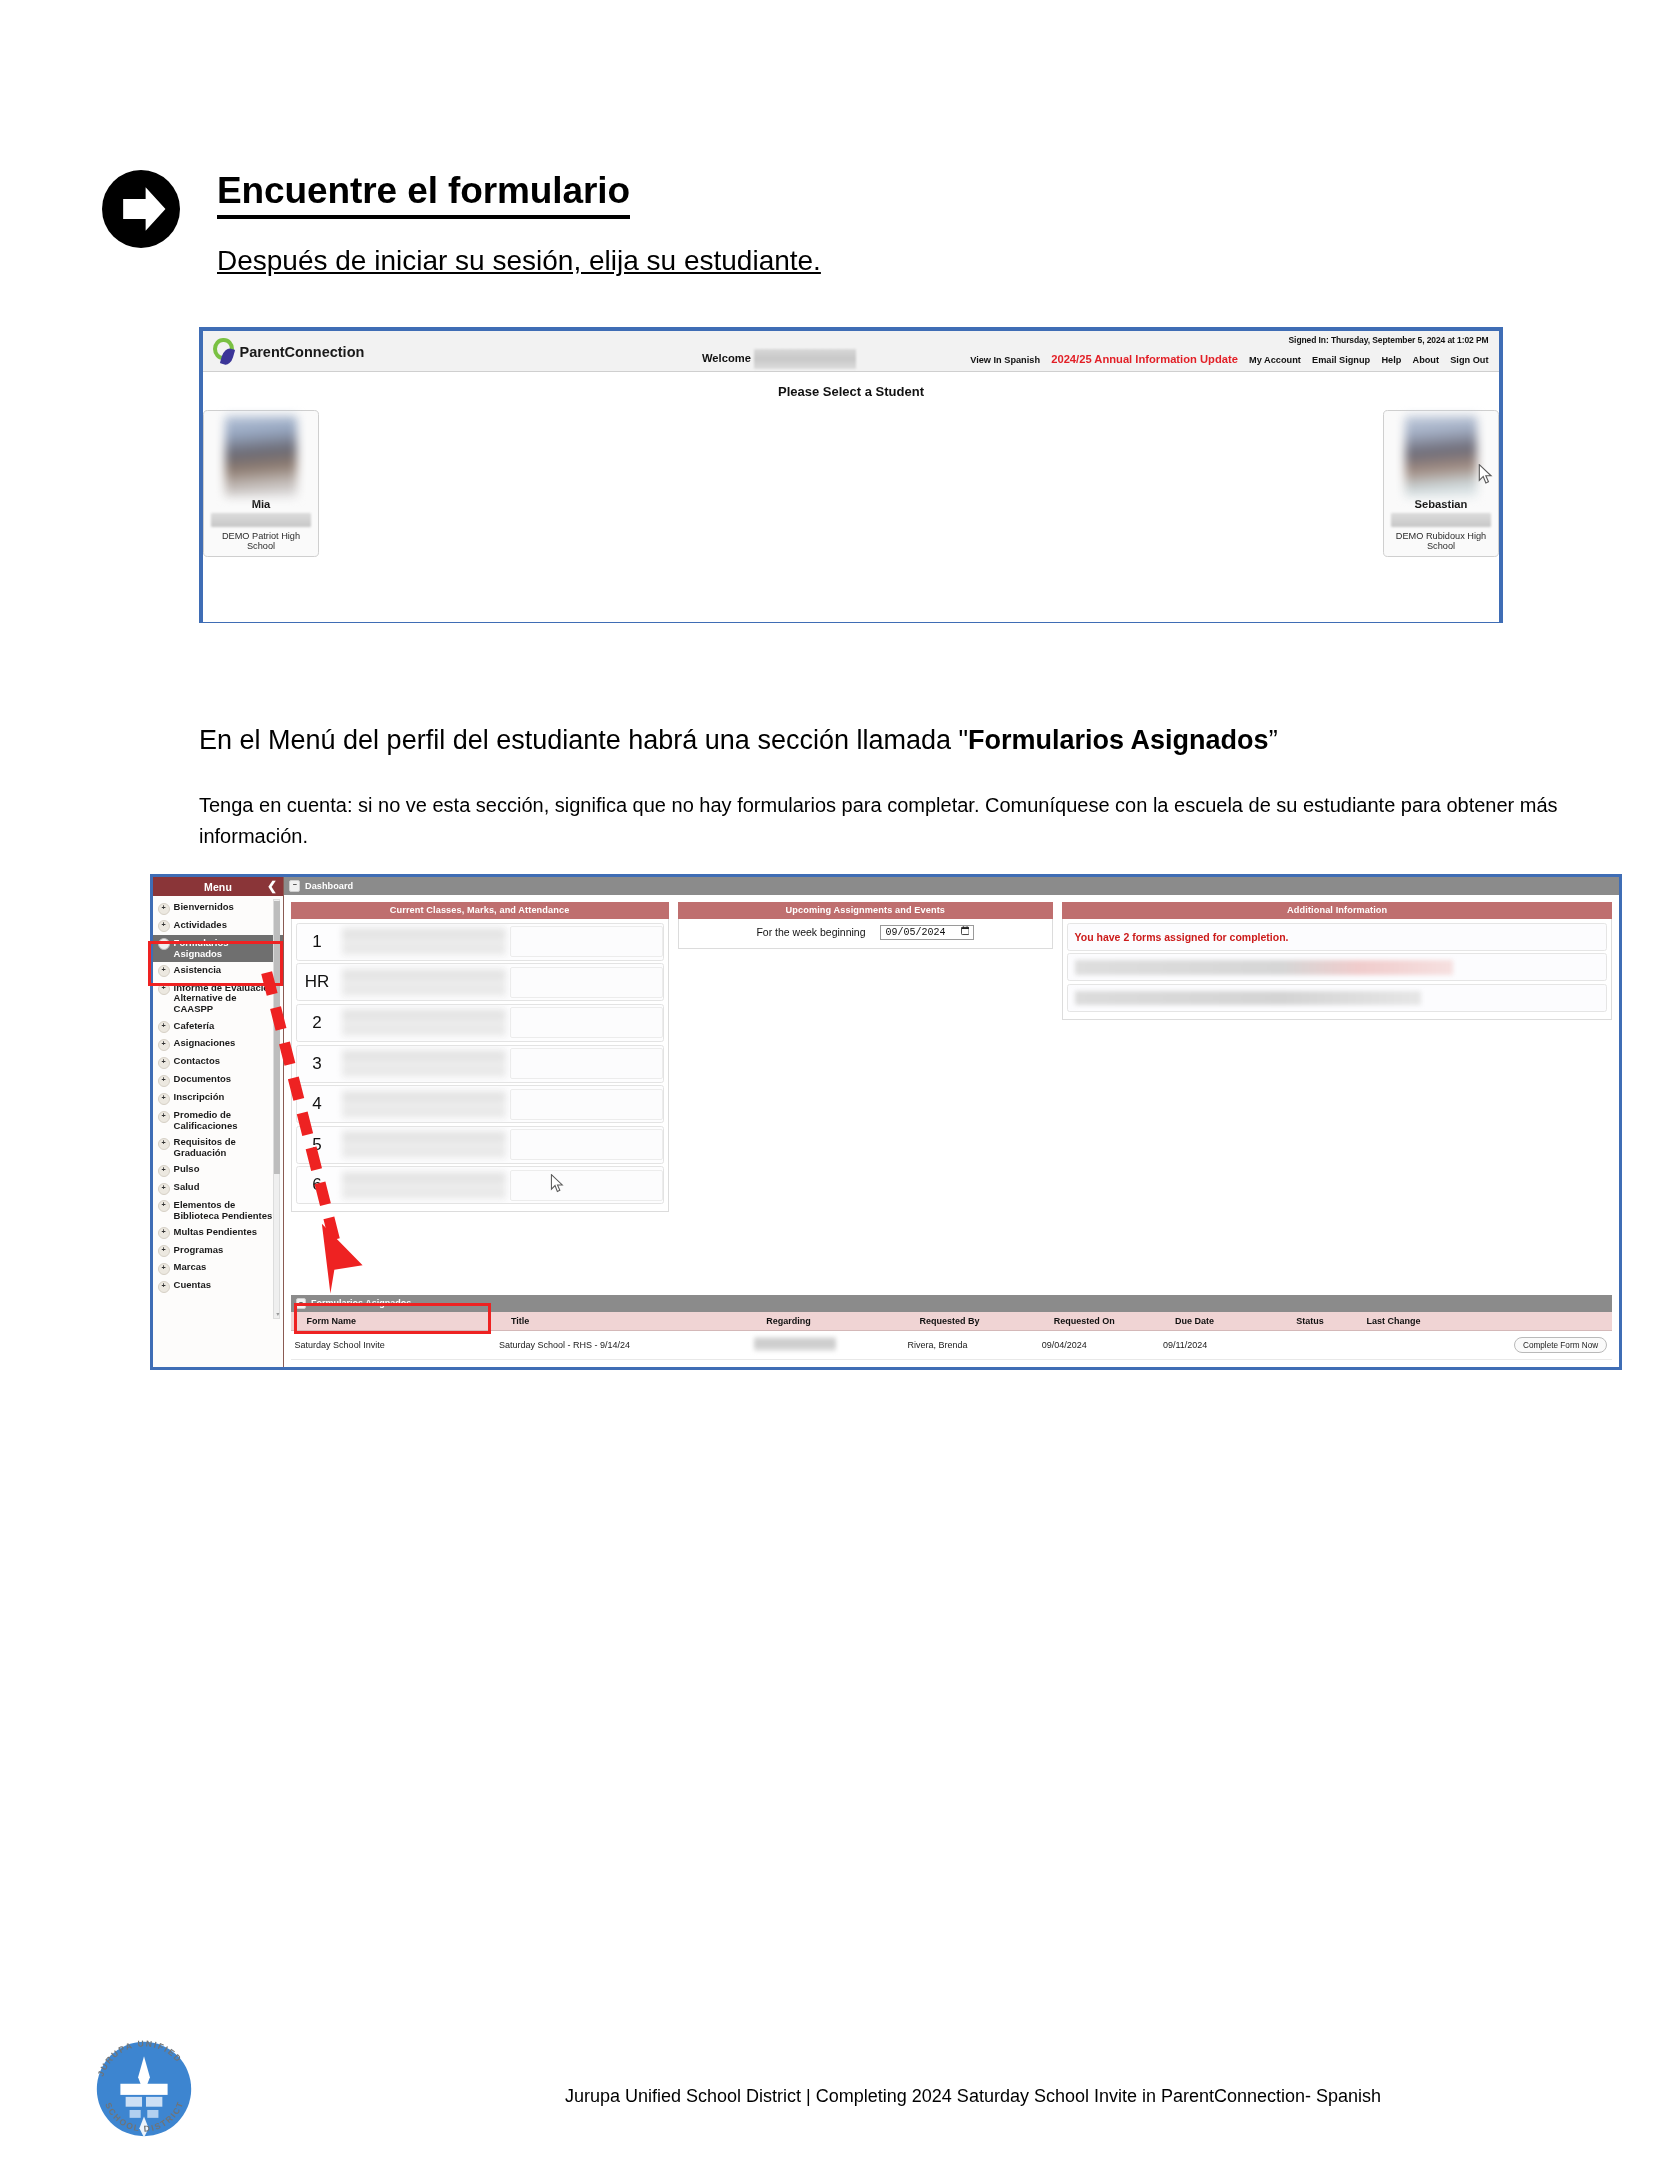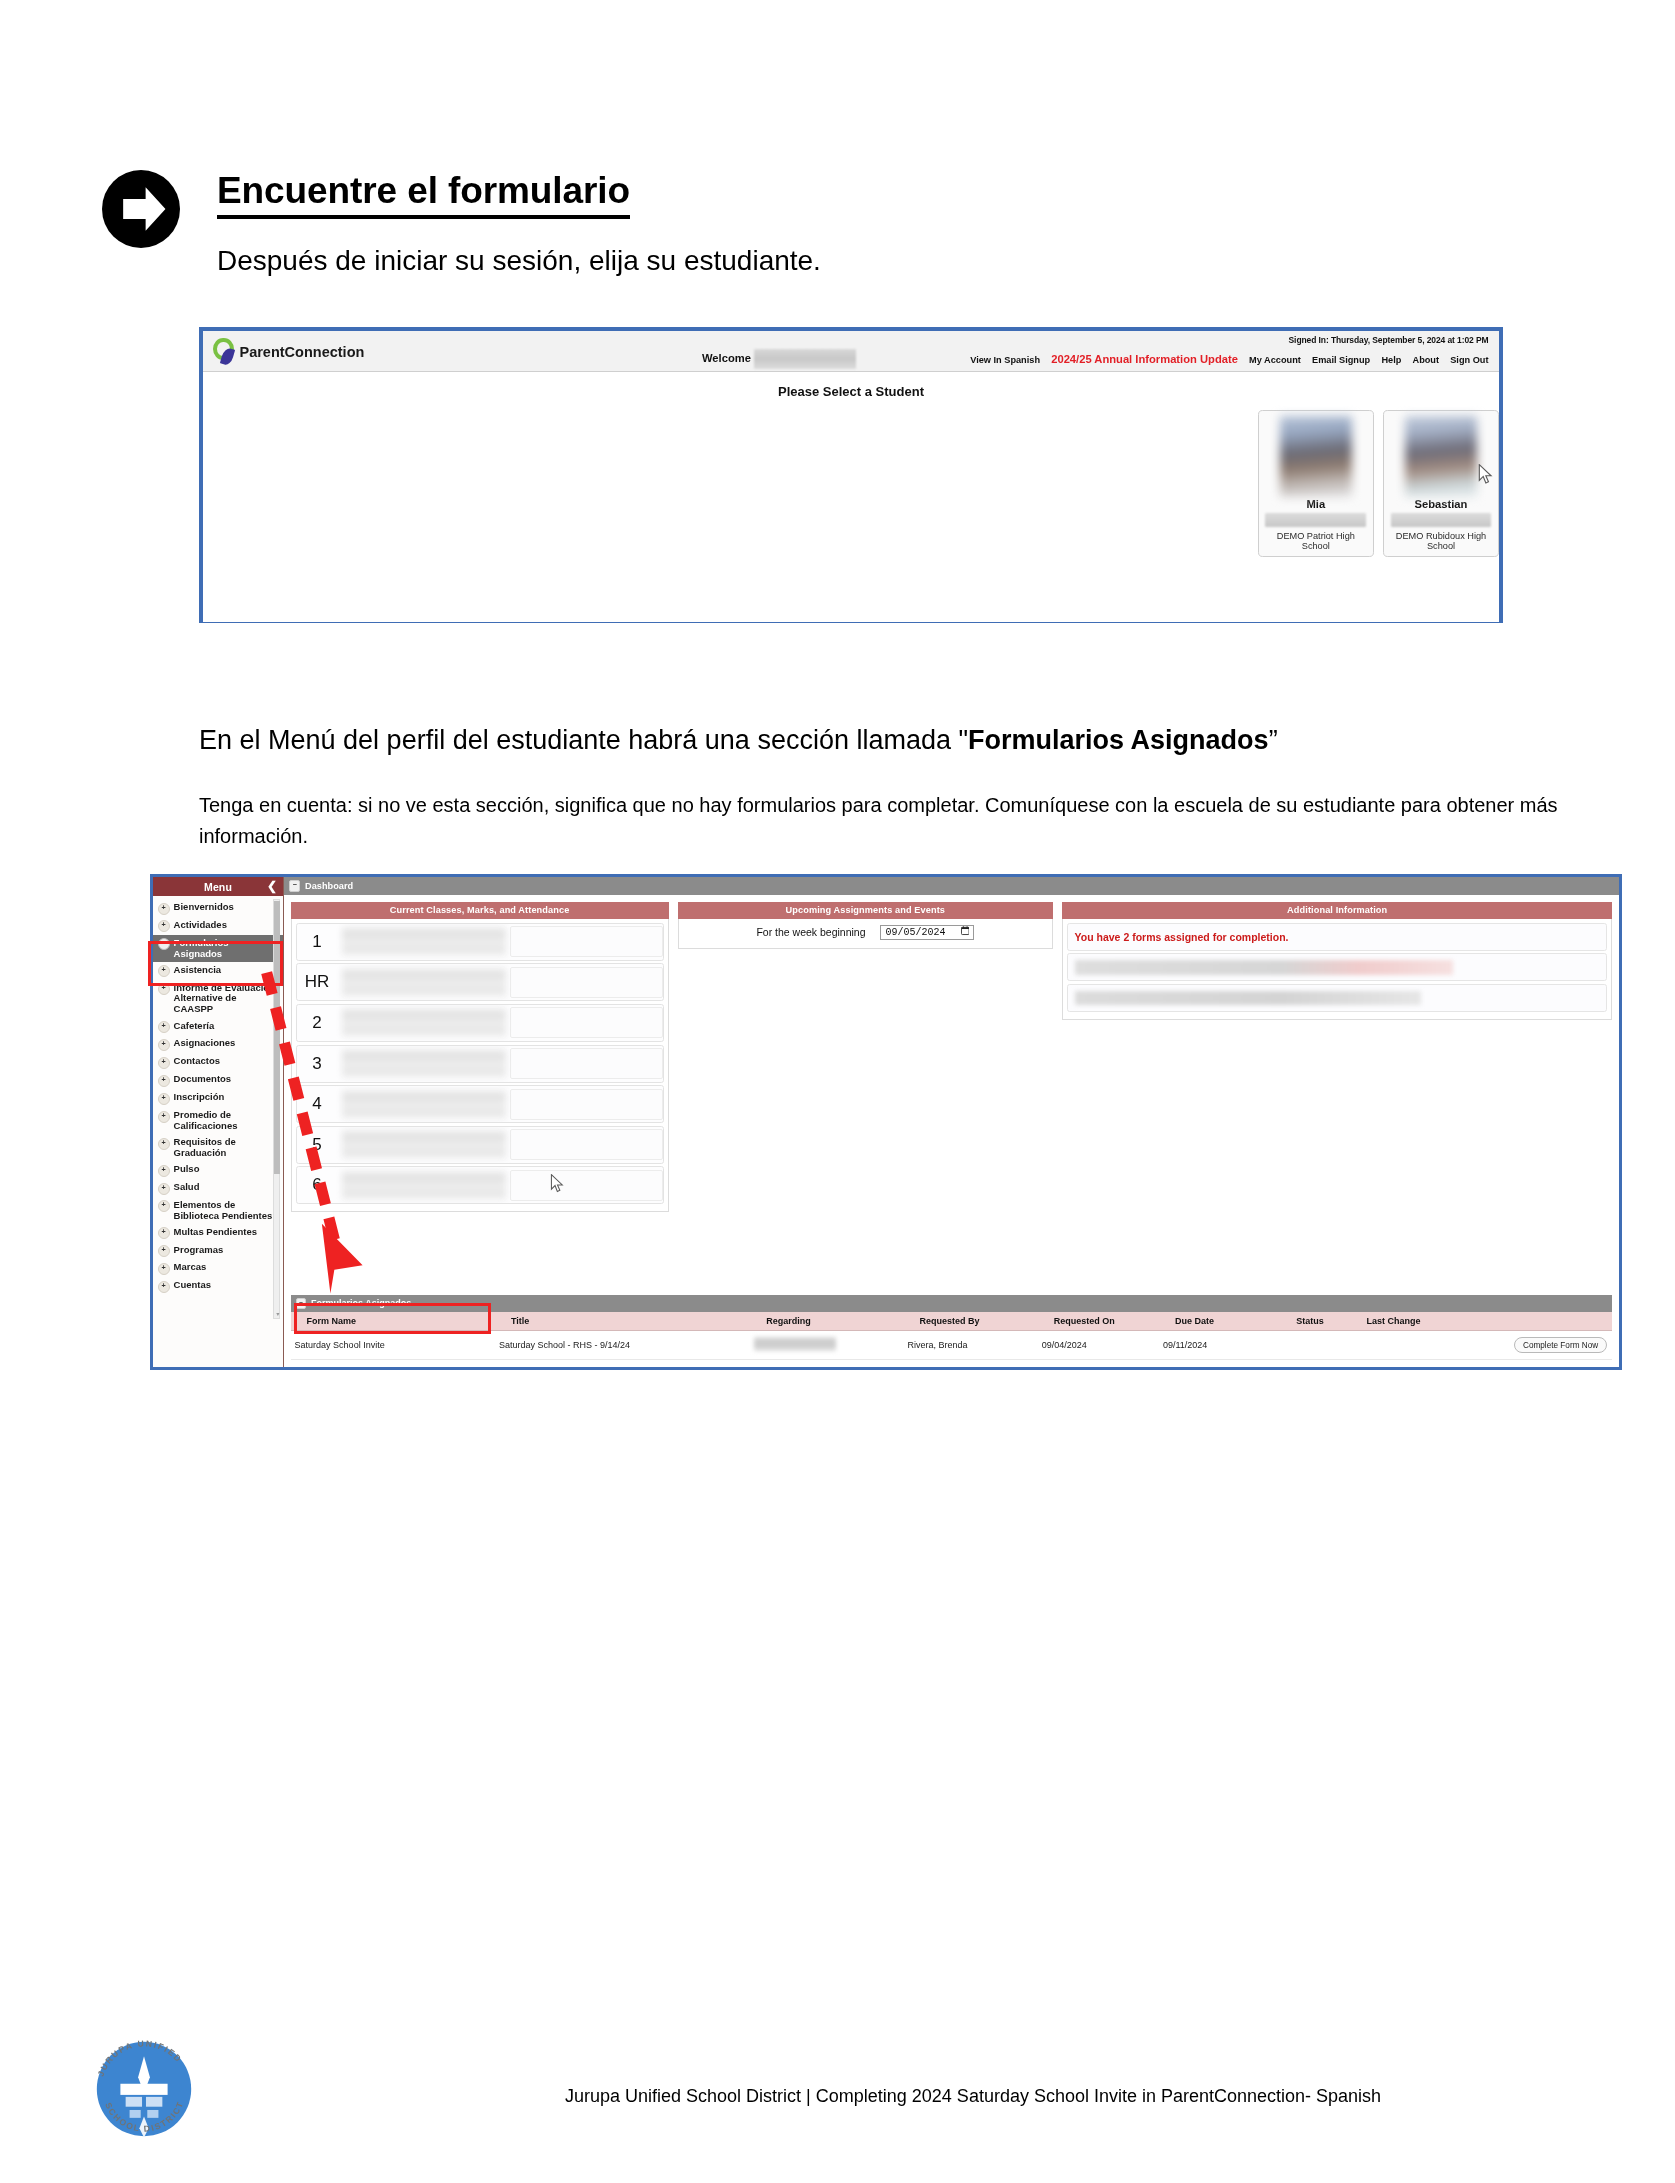--- a/index.html
+++ b/index.html
@@ -21,20 +21,21 @@
   .arrow-badge svg{position:absolute;left:0;top:0;}
   .h1-wrap{position:absolute;left:217px;top:170px;}
   .h1{
     font-size:37px;font-weight:700;color:#000;letter-spacing:-0.1px;
     padding-bottom:4px;border-bottom:4.6px solid #000;display:inline-block;
     line-height:1.12;
   }
   .subline{
     position:absolute;left:217px;top:243px;font-size:28px;color:#000;
     line-height:1.3;
+    text-decoration:underline;
   }
 
   
   .shot1{
     position:absolute;left:199px;top:327px;width:1304px;height:296px;
     border:4px solid #3f6db5;background:#ffffff;box-sizing:border-box;
   }
   .pc-topbar{
     position:relative;height:41px;background:#f2f2f2;
     border-bottom:0.7px solid #cfcfcf;box-sizing:border-box;
@@ -67,21 +68,21 @@
   }
   .pc-navlinks{
     position:absolute;right:10.5px;top:22.3px;font-size:9.2px;font-weight:700;color:#111;
     display:flex;align-items:baseline;gap:11.2px;
   }
   .pc-navlinks .annual{color:#e21f26;font-size:11.2px;}
   .shot1-body{position:relative;height:250px;background:#fff;}
   .select-title{
     text-align:center;font-size:13px;font-weight:700;color:#111;padding-top:12px;
   }
-  .student-row{display:flex;justify-content:flex-end;gap:9.2px;margin-top:10.5px;}
+  .student-row{display:flex;justify-content:space-between;gap:9.2px;margin-top:10.5px;}
   .student-card{
     width:116px;border:0.7px solid #cfcfcf;border-radius:4.6px;background:#fafafa;
     padding:4px 4px 5.3px 4px;box-sizing:border-box;text-align:center;
   }
   .photo{
     width:72px;height:81px;margin:1.3px auto 0;border-radius:1.3px;
     filter:blur(4.6px);
   }
   .photo.a{background:linear-gradient(175deg,#b9c6da 0%,#96a6c0 22%,#6b6a74 45%,#8d7b70 62%,#c3bcb8 82%,#e4e4e6 100%);}
   .photo.b{background:linear-gradient(175deg,#c3cddd 0%,#a4b0c6 20%,#6e6c78 44%,#9f8a80 63%,#cdd6d8 84%,#e8eef0 100%);}

